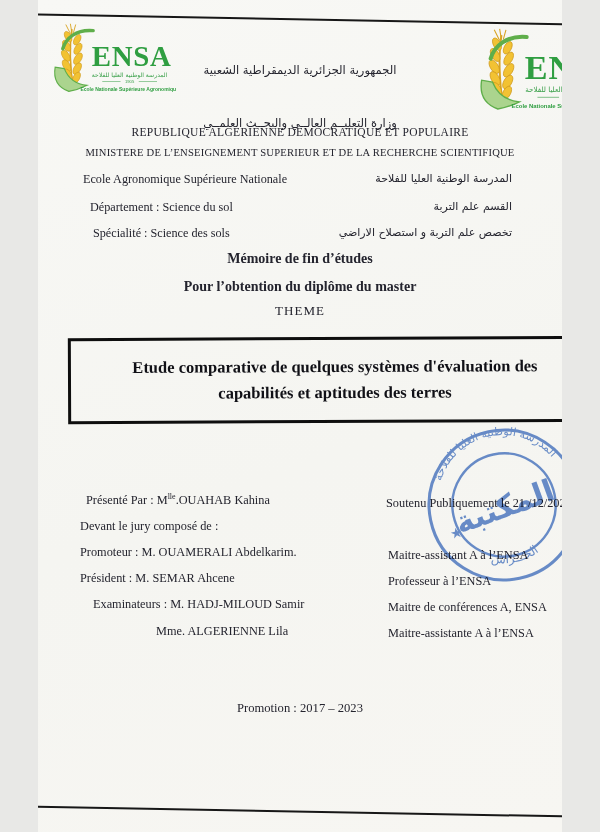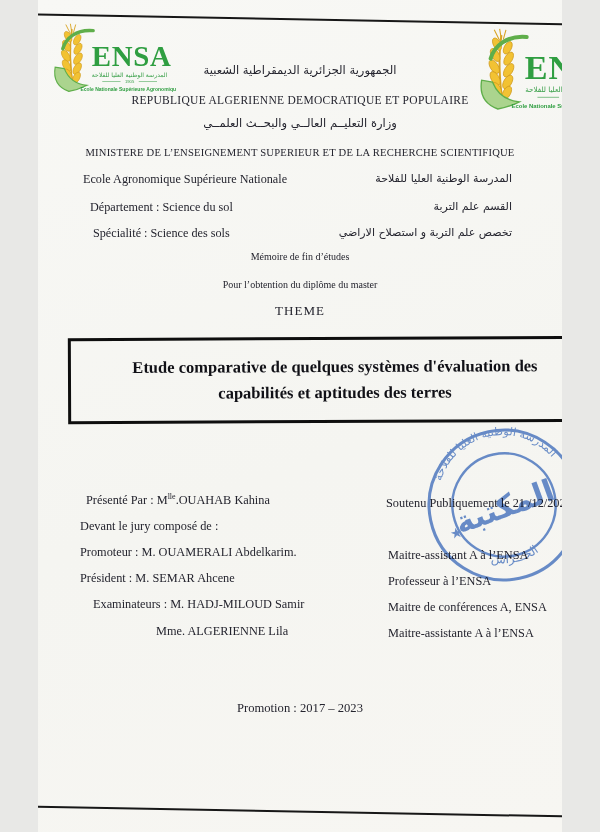--- a/index.html
+++ b/index.html
@@ -12,26 +12,26 @@
   }
   .frame {
     position:absolute; left:-18px; top:19px; width:612px; height:790px;
     border:2.5px solid #171717; transform:rotate(1.05deg);
     pointer-events:none;
   }
   .t { position:absolute; white-space:nowrap; }
   .ctr { left:0; right:0; text-align:center; }
   .ar { font-family:"DejaVu Sans", sans-serif; direction:rtl; }
   .hdr-ar { font-size:11.5px; }
-  .hdr-fr { font-size:11.5px; letter-spacing:.3px; }
+  .hdr-fr { font-size:11.5px; letter-spacing:.3px;margin-top:32px; }
   .ministry { font-size:10.6px; letter-spacing:.2px; }
   .rowline { position:absolute; left:0; right:0; }
   .rowline .fr { position:absolute; font-size:12.2px; }
   .rowline .arr { position:absolute; right:50px; font-size:11px; }
-  .mid { font-size:10px; }
+  .mid { font-size:14px;font-weight:bold; }
   .theme-lbl { font-size:13px; letter-spacing:1px; }
   .theme-box {
     position:absolute; left:30px; top:337px; width:528px; height:80px;
     border:3px solid #0e0e0e; transform:rotate(-0.25deg);
     display:flex; align-items:center; justify-content:center;
   }
   .theme-box .title {
     width:480px; text-align:center; font-weight:bold; font-size:16.5px;
     line-height:26px; white-space:normal; color:#101016;
   }

